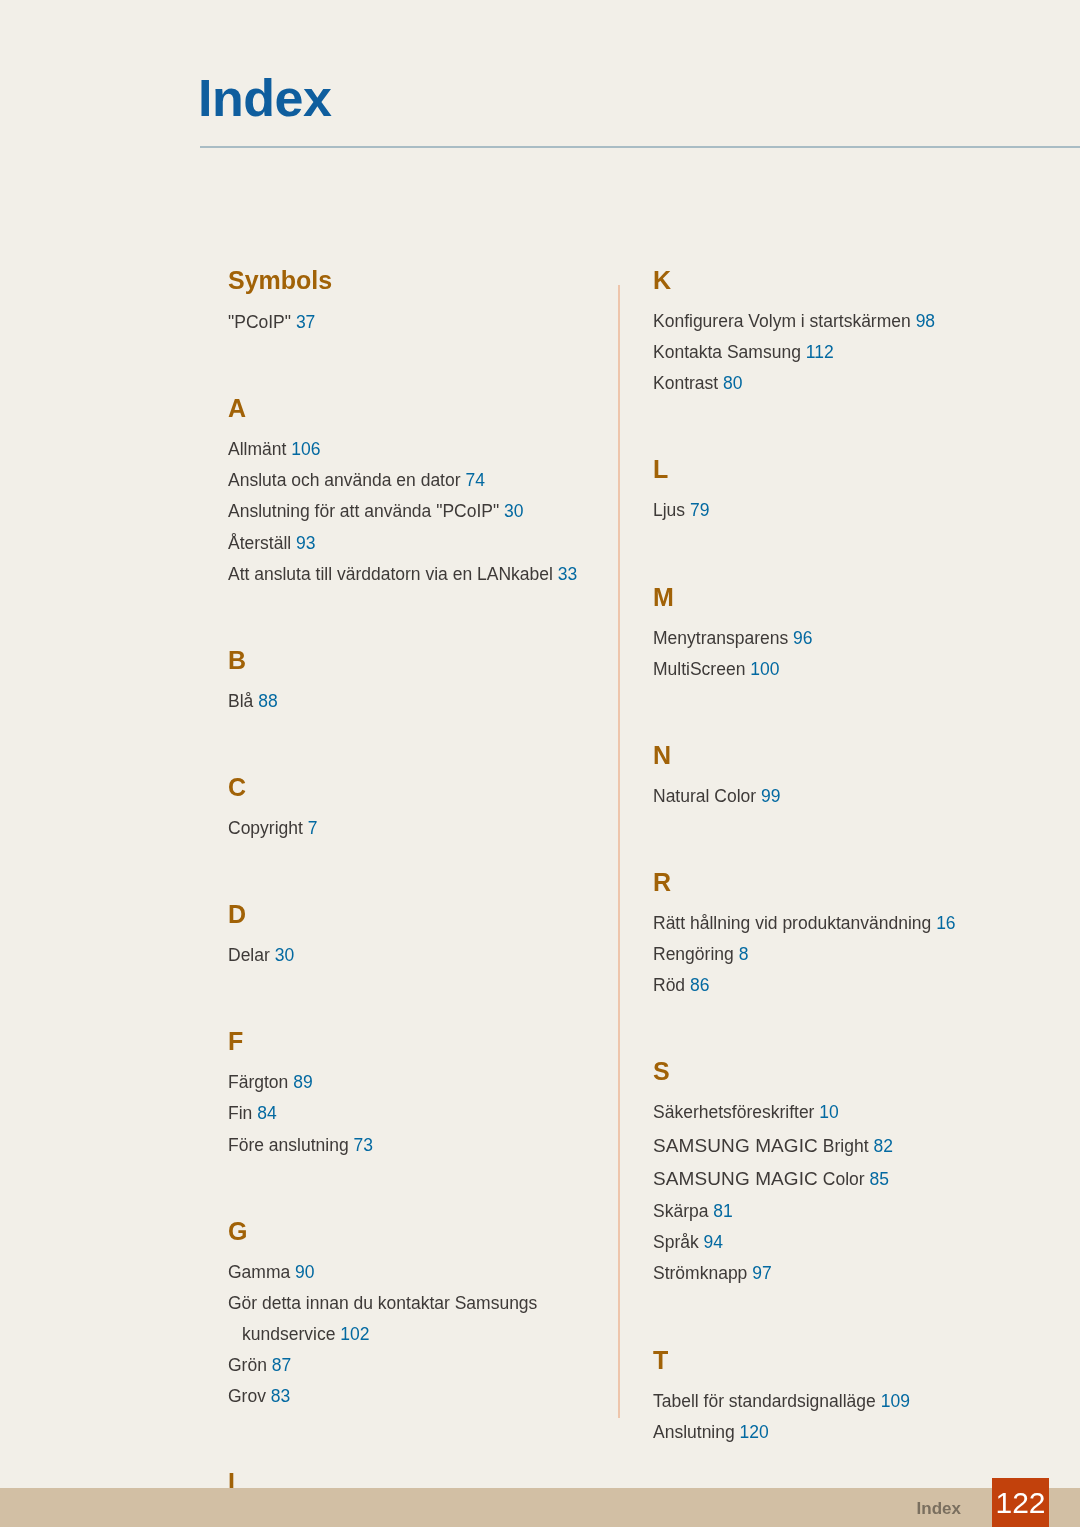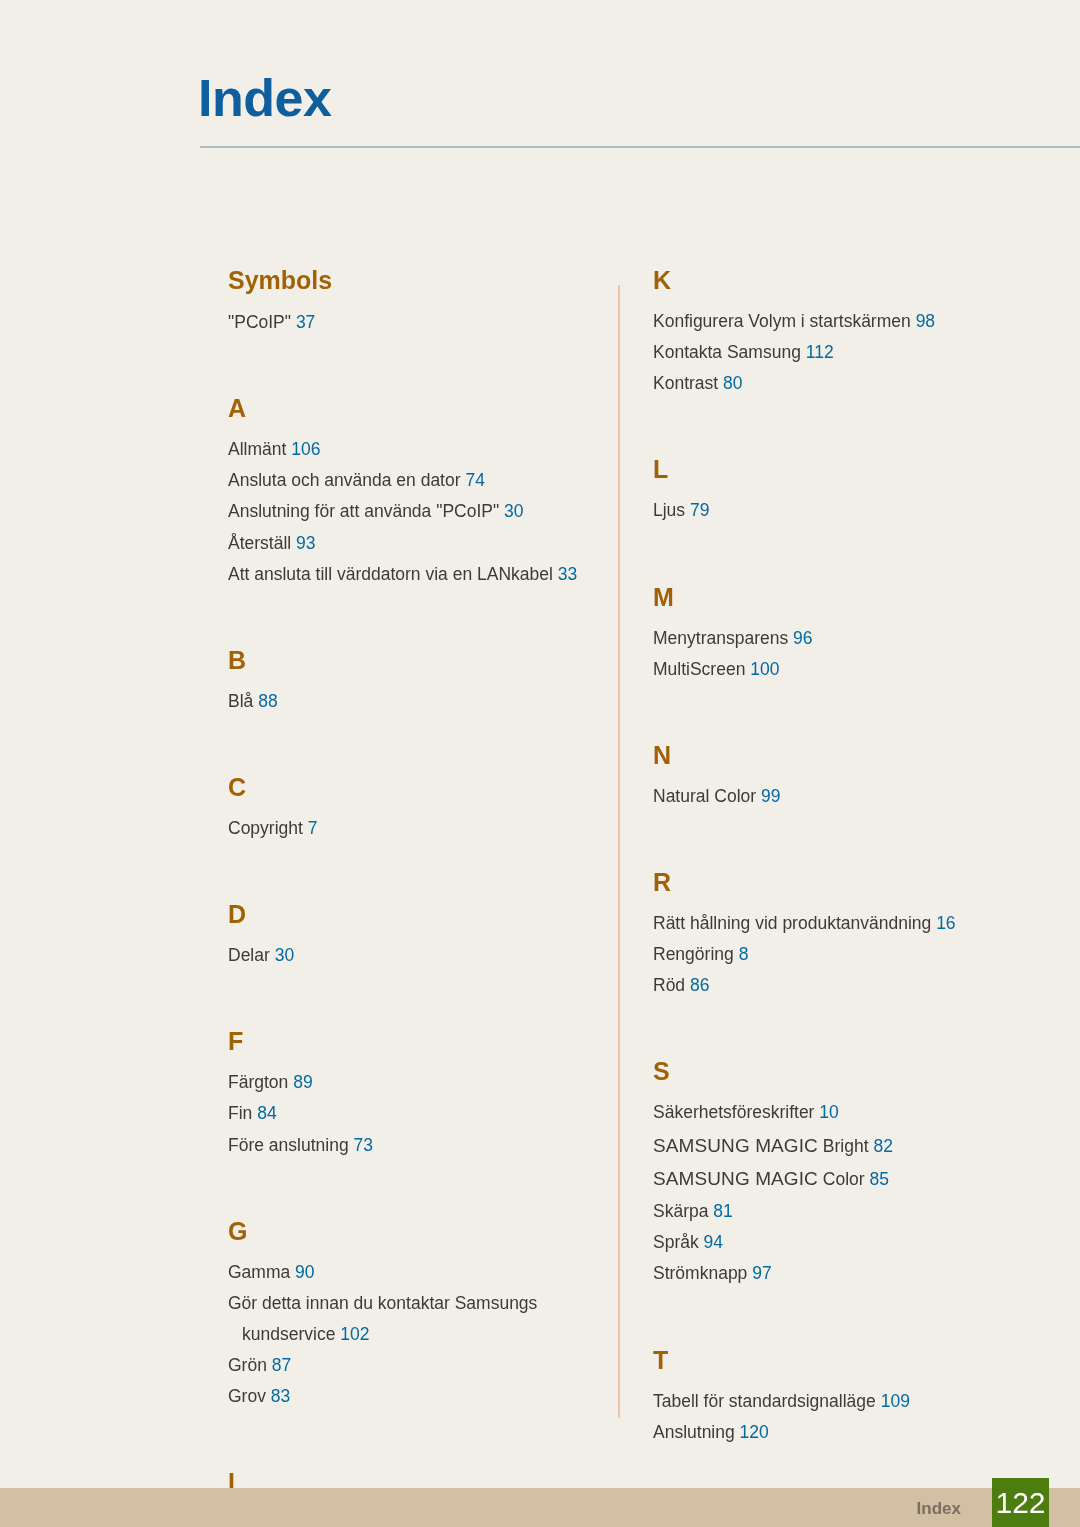--- a/index.html
+++ b/index.html
@@ -114,21 +114,21 @@
     font-weight: bold;
     color: #7a6f5f;
     line-height: 1;
   }
   .footer-pagebox {
     position: absolute;
     right: 31px;
     bottom: 0;
     width: 57px;
     height: 49px;
-    background: #4d7c0f;
+    background: #c2410c;
     color: #ffffff;
     font-size: 30px;
     display: flex;
     align-items: center;
     justify-content: center;
     line-height: 1;
   }
 </style>
 </head>
 <body>

